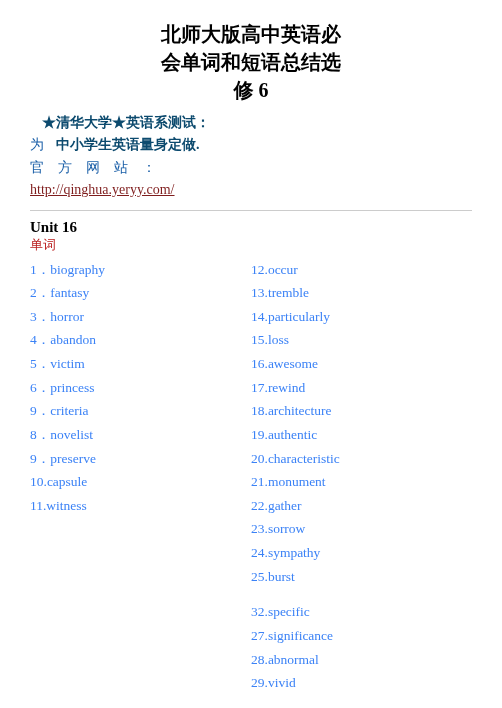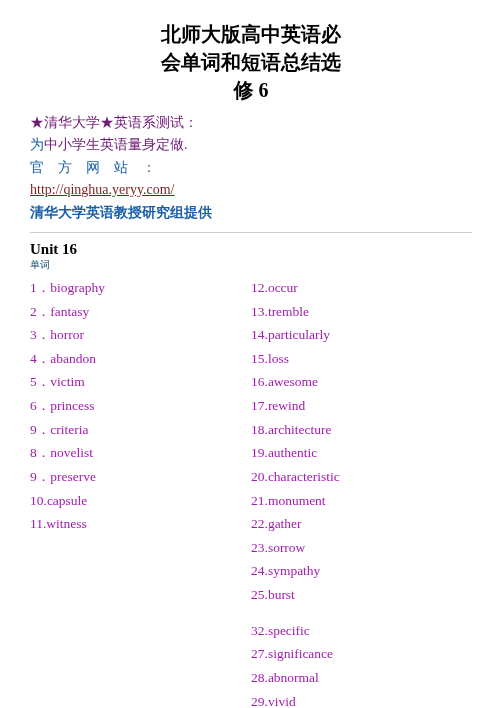--- a/index.html
+++ b/index.html
@@ -20,23 +20,24 @@
       font-size: 20px;
       font-weight: bold;
       color: #000000;
       line-height: 1.4;
     }
     .promo-block {
       margin-bottom: 6px;
       line-height: 1.6;
     }
     .promo-red {
-      color: #701a75;
-      font-weight: normal;
+      color: #0c4a6e;
+      font-weight: bold;
       font-size: 14px;
+      margin-left: 12px;
     }
     .promo-blue {
       color: #1a5fa8;
       font-size: 14px;
     }
     .promo-blue a {
       color: #7f1d1d;
       text-decoration: underline;
     }
     .promo-group {
@@ -49,38 +50,38 @@
       border-top: 1px solid #ccc;
       margin: 8px 0;
     }
     .unit-title {
       font-size: 15px;
       font-weight: bold;
       color: #000;
       margin-bottom: 0;
     }
     .section-label {
-      font-size: 10px;
-      color: #0c4a6e;
+      font-size: 13px;
+      color: #b91c1c;
       margin-bottom: 4px;
     }
     .two-col {
       display: flex;
       gap: 0;
     }
     .col-left {
       width: 50%;
       padding-right: 10px;
     }
     .col-right {
       width: 50%;
     }
     .word-item {
       font-size: 13.5px;
-      color: #a21caf;
+      color: #3b82f6;
       line-height: 1.75;
     }
   </style>
 </head>
 <body>
 
 <div class="title-block">
   <div class="title-main">北师大版高中英语必</div>
   <div class="title-main">会单词和短语总结选</div>
   <div class="title-main">修 6</div>
@@ -90,21 +91,20 @@
   <div>
     <span class="promo-red">★清华大学★英语系测试：</span>
   </div>
   <div>
     <span class="promo-blue">为</span><span class="promo-red">中小学生英语量身定做.</span>
   </div>
   <div class="promo-blue">官　方　网　站　：</div>
   <div class="promo-blue">
     <a href="#">http://qinghua.yeryy.com/</a>
   </div>
-  <div class="promo-group">清华大学英语教授研究组提供</div>
 </div>
 
 <hr class="divider-line">
 
 <div class="unit-title">Unit 16</div>
 <div class="section-label">单词</div>
 
 <div class="two-col">
 
   <div class="col-left" id="left-col">

